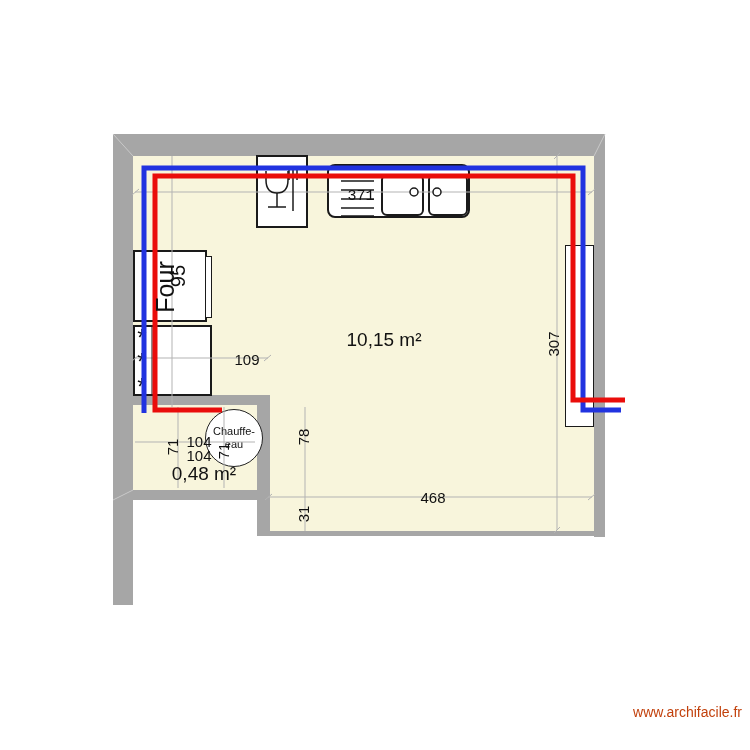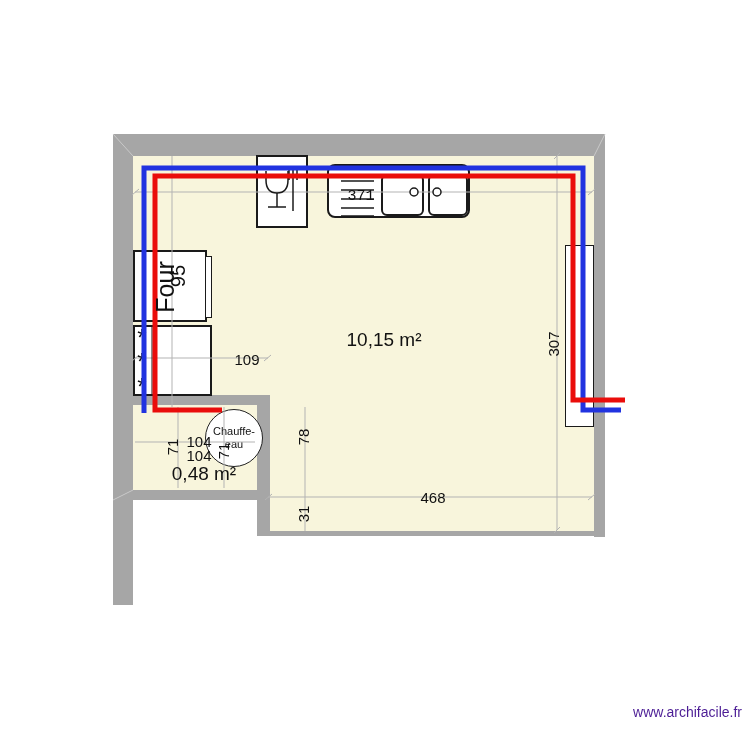--- a/index.html
+++ b/index.html
@@ -19,21 +19,21 @@
   .lbl.rot{transform:translate(-50%,-50%) rotate(-90deg);}
   .area{font-size:19px;}
   .big-rot{font-size:25px;z-index:5;}
   .mid-rot{font-size:20px;z-index:5;}
 
   #water-heater{position:absolute;left:205px;top:409px;width:56px;height:56px;
       border-radius:50%;border:1px solid #222;background:#fff;z-index:3;
       display:flex;flex-direction:column;align-items:center;justify-content:center;
       font-size:11px;line-height:1.15;color:#111;text-align:center;}
 
-  #watermark{position:absolute;right:8px;top:704px;font-size:14px;color:#4c1d95;z-index:6;}
+  #watermark{position:absolute;right:8px;top:704px;font-size:14px;color:#c2410c;z-index:6;}
 </style>
 </head>
 <body>
 
 <div id="plan">
 
   <div class="floor" style="left:133px;top:156px;width:461px;height:239px;"></div>
   <div class="floor" style="left:270px;top:395px;width:324px;height:136px;"></div>
   <div class="floor" style="left:133px;top:405px;width:124px;height:85px;"></div>
 

